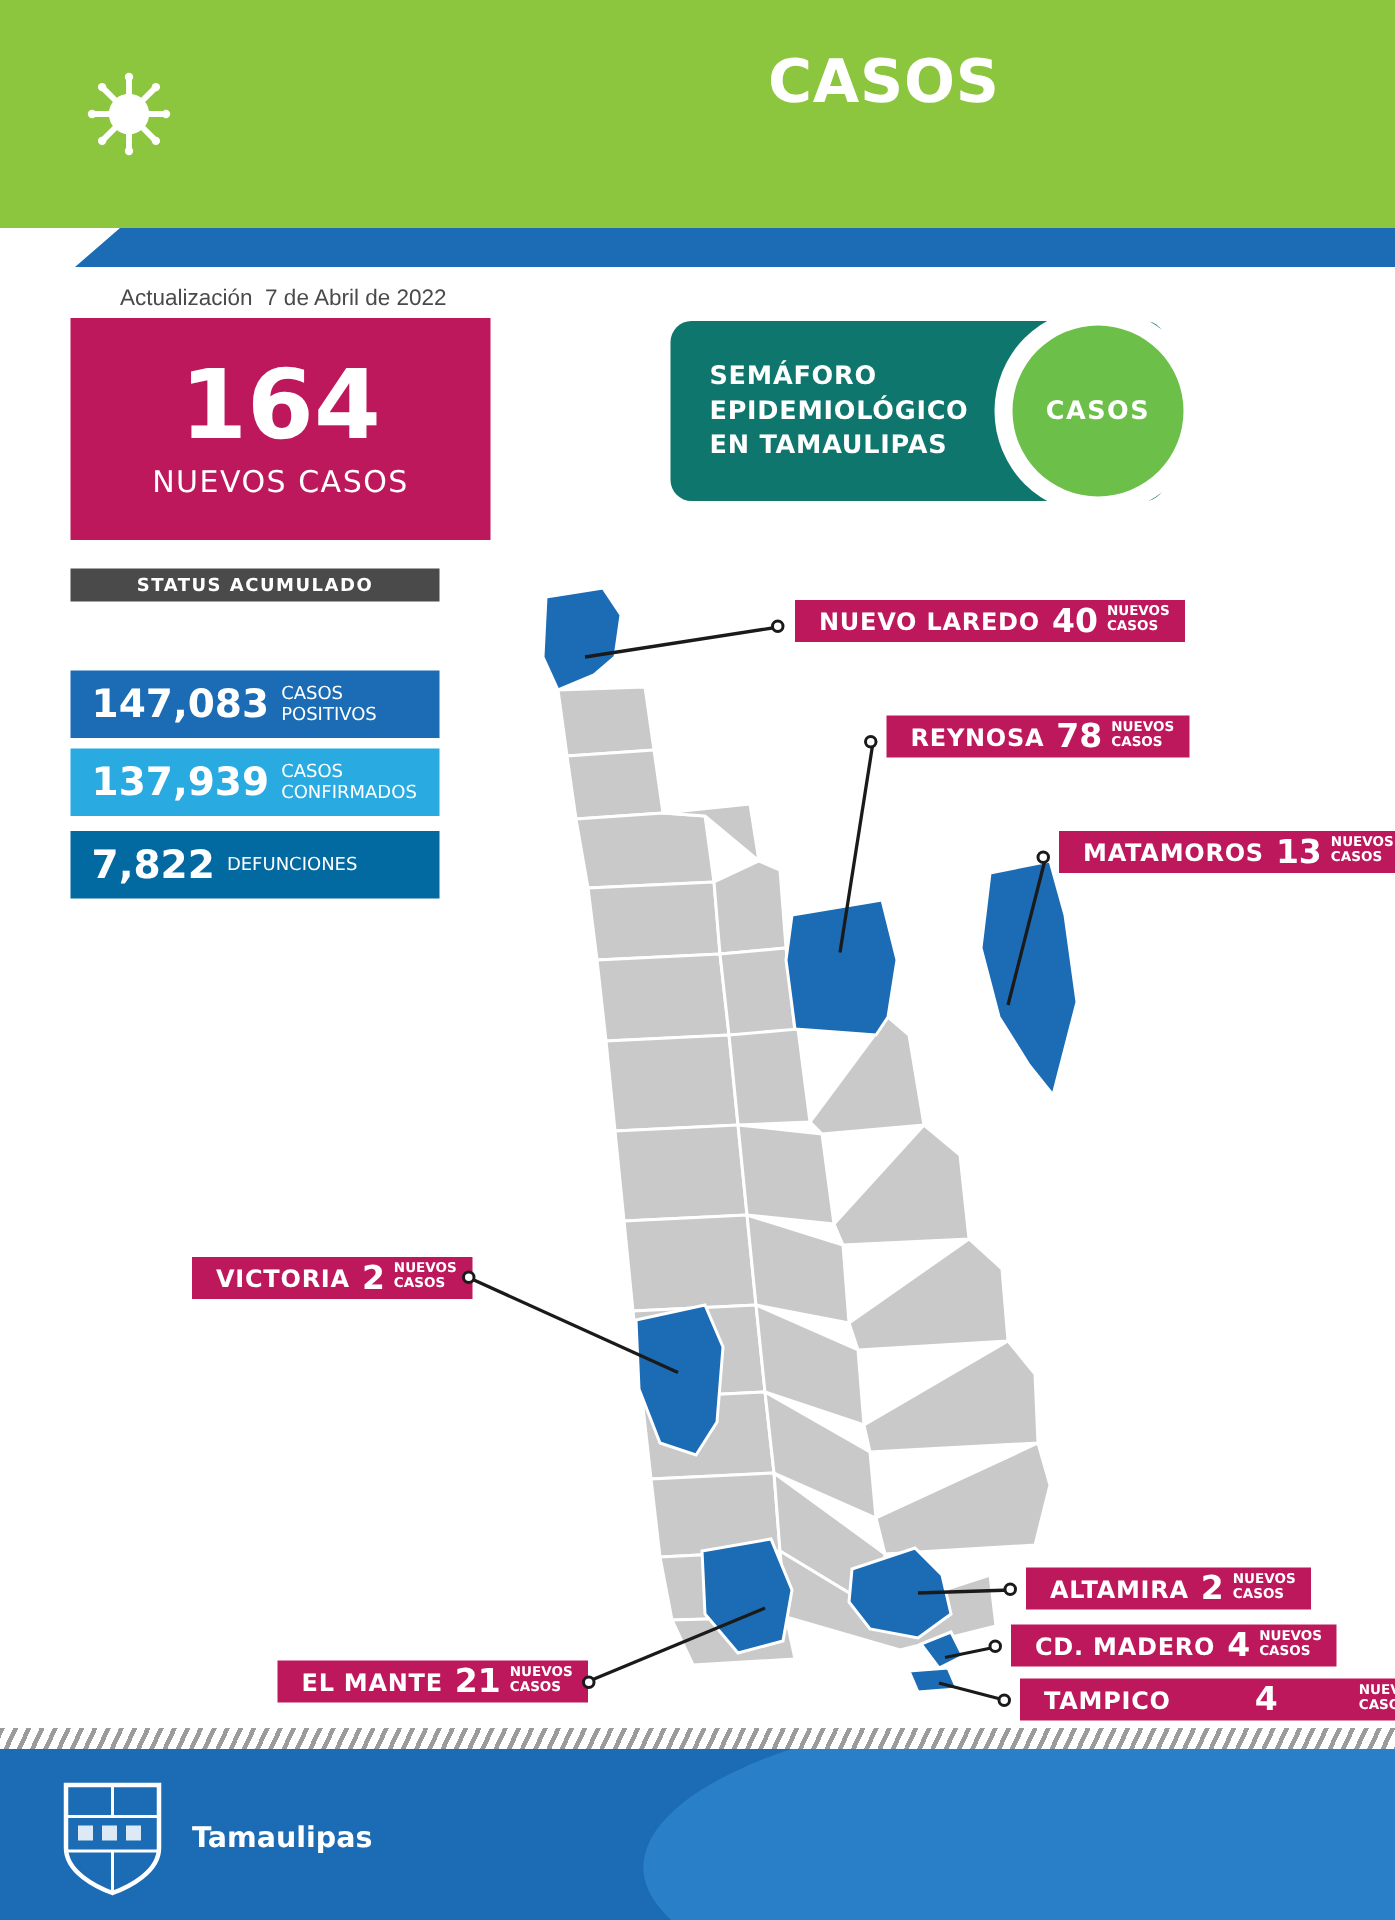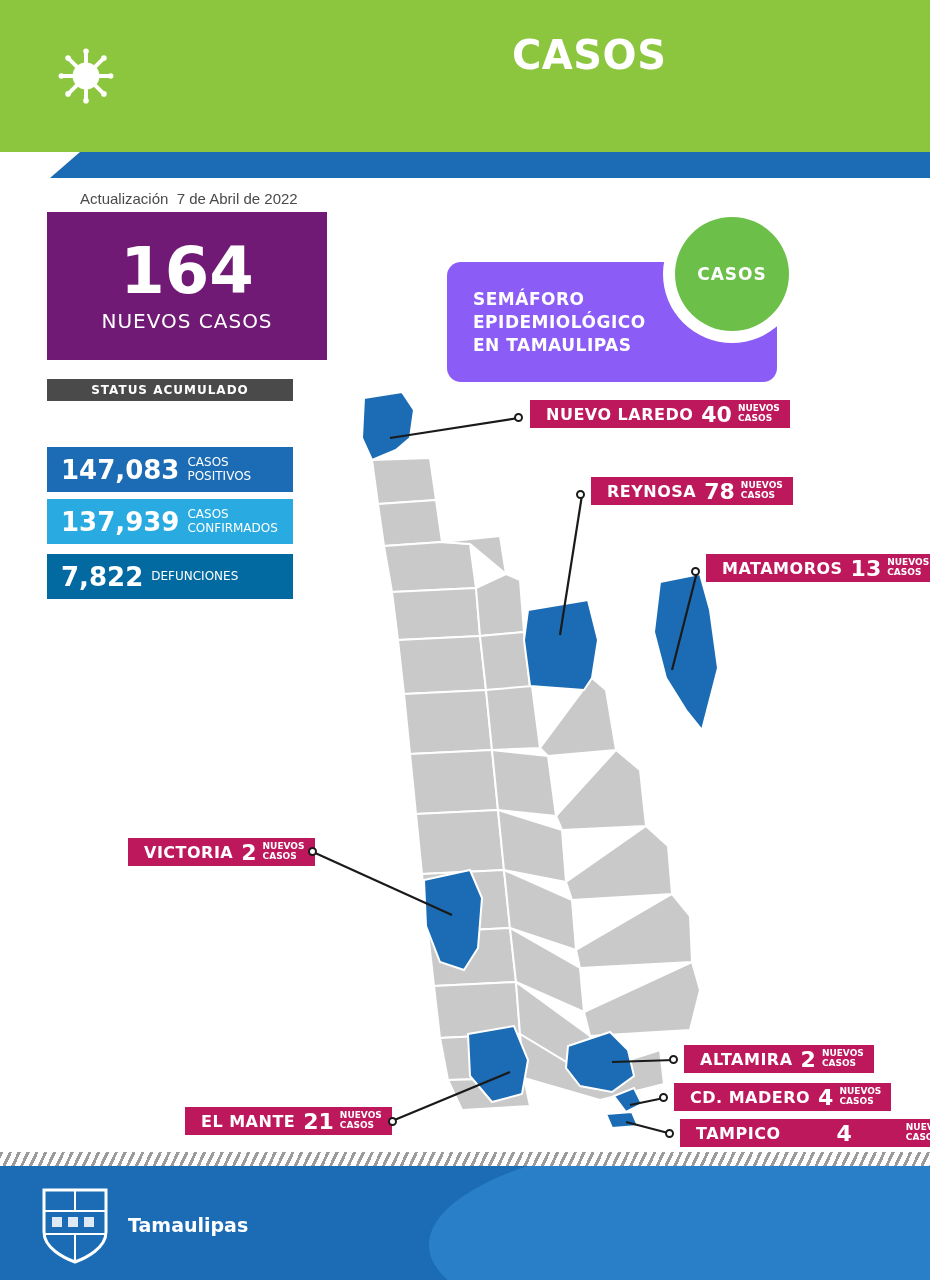--- a/index.html
+++ b/index.html
@@ -49,21 +49,21 @@
     clip-path:polygon(30px 0, 880px 0, 880px 26px, 0 26px);
   }
 
   
   .update-text {
     position:absolute; left:80px; top:190px;
     font-size:15px; color:#4a4a4a;
   }
   .newcases-box {
     position:absolute; left:47px; top:212px; width:280px; height:148px;
-    background:#701a75; color:#ffffff;
+    background:#be185d; color:#ffffff;
     display:flex; flex-direction:column; align-items:center; justify-content:center;
   }
   .newcases-num {
     font-size:64px; font-weight:bold; line-height:1;
     font-family:"DejaVu Sans", sans-serif;
   }
   .newcases-label {
     font-size:20px; letter-spacing:1px; margin-top:6px;
     font-family:"DejaVu Sans", sans-serif;
   }
@@ -88,21 +88,21 @@
     font-family:"DejaVu Sans", sans-serif;
   }
   .row-pos { top:403px; background:#1b6cb4; }
   .row-rec { top:455px; background:#29abe2; }
   .row-def { top:510px; background:#0369a1; }
   .row-def .num { color:#ffffff; }
 
   
   .semaforo-box {
     position:absolute; left:447px; top:214px; width:330px; height:120px;
-    background:#8b5cf6; border-radius:14px;margin-top:48px;
+    background:#0f766e; border-radius:14px;
   }
   .semaforo-text {
     position:absolute; left:26px; top:26px;
     font-size:17px; font-weight:bold; color:#ffffff; line-height:1.35;
     letter-spacing:0.5px;
     font-family:"DejaVu Sans", sans-serif;
   }
   .semaforo-circle-outer {
     position:absolute; left:663px; top:205px; width:138px; height:138px;
     background:#ffffff; border-radius:50%;

